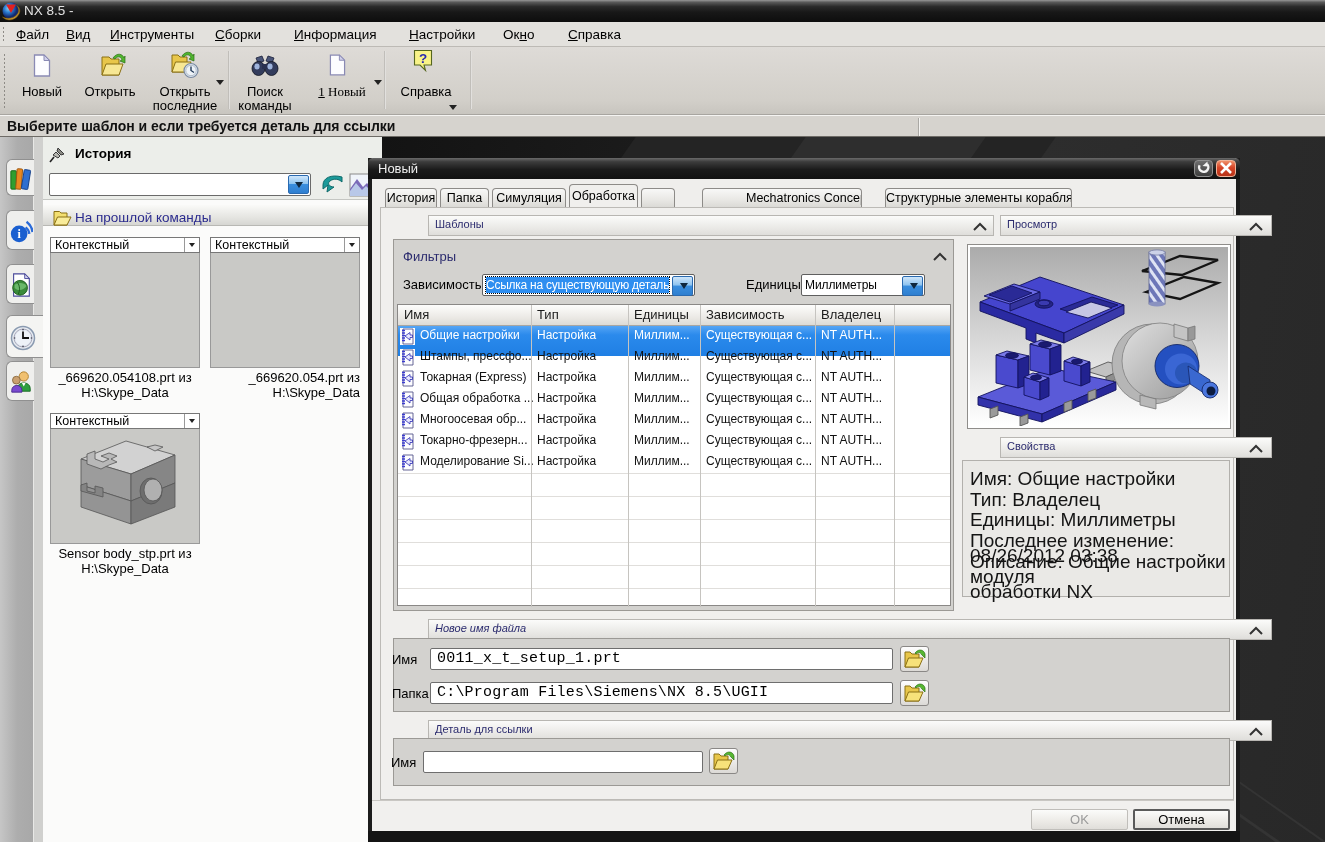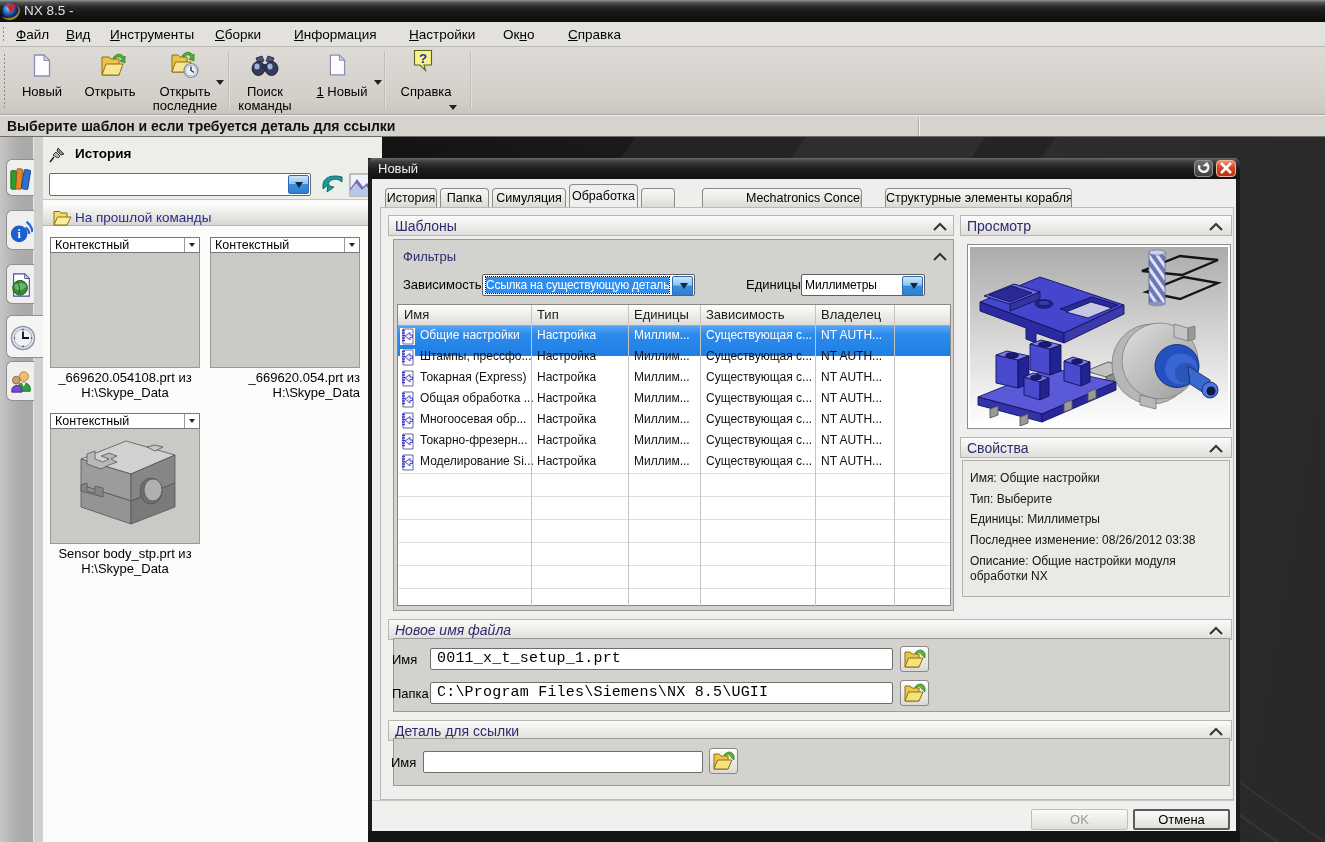--- a/index.html
+++ b/index.html
@@ -36,21 +36,21 @@
 #histhead { position:absolute; left:0; top:0; width:339px; height:63px; background:#eceeea; border-bottom:1px solid #c4c6c2; }
 
 #dialog { position:absolute; left:368px; top:158px; width:872px; height:684px; }
 #dlgtitle { position:absolute; left:0; top:0; width:872px; height:21px; z-index:10; border-radius:5px 5px 0 0;
   background:linear-gradient(#6a6a6a 0%, #3c3c3c 18%, #1b1b1b 55%, #121212 100%); }
 #dlgtitle .txt { position:absolute; left:10px; top:3px; color:#efefef; font-size:13px; }
 #dlgbody { position:absolute; left:0; top:0; width:872px; height:673px;
   background:#efeeec; border-left:4px solid #1c1c1c; border-right:4px solid #1c1c1c; }
 #dlgfoot { position:absolute; left:0; top:673px; width:872px; height:11px; background:#141414; }
 .band { position:absolute; height:21px; background:linear-gradient(#fbfbfa,#e8e7e4 70%,#dfdedb);
-  border:1px solid #b8b6b2; font-size:14px; color:#2b2b6e; padding:2px 0 0 6px; }
+  border:1px solid #b8b6b2; font-size:11px; color:#2b2b6e; padding:2px 0 0 6px;margin-left:40px; }
 .caret { position:absolute; width:16px; height:12px; }
 .graybox { position:absolute; background:#d3d2cf; border:1px solid #9b9995; }
 .hcombo { position:absolute; width:150px; height:16px; background:#fff; border:1px solid #777; font-size:12.5px; }
 .hcombo span { position:absolute; left:4px; top:0px; color:#000; }
 .hcombo i { position:absolute; right:0; top:0; width:15px; height:14px; border-left:1px solid #999; background:#fff; }
 .hcombo b { position:absolute; right:4px; top:5px; width:0; height:0; border-left:3.5px solid transparent; border-right:3.5px solid transparent; border-top:4.5px solid #222; }
 .hthumb { position:absolute; width:150px; height:115px; background:#c9c9c6; border:1px solid #999; border-top:none; }
 .hlabel { position:absolute; width:150px; text-align:center; font-size:13px; color:#000; line-height:14.5px; }
 
 .tab { position:absolute; top:30px; height:20px; line-height:19px !important; white-space:nowrap; overflow:hidden; font-size:12.5px !important; background:linear-gradient(#f8f8f7,#e9e8e5 55%,#d9d8d4);
@@ -70,21 +70,21 @@
   background:linear-gradient(#fdfdfc,#eceae6 60%,#dddbd6); border-bottom:1px solid #a8a6a2; }
 #thead span { position:absolute; top:2px; font-size:13px; color:#1a1a1a; }
 .vline { position:absolute; top:0; width:1px; background:#c6c4c0; }
 .hline { position:absolute; left:0; width:552px; height:1px; background:#e0dedb; }
 .trow { position:absolute; left:0; width:552px; height:30px; font-size:12px; color:#111; }
 .trow span { position:absolute; top:2px; white-space:nowrap; }
 .trow.sel { background:linear-gradient(#55a5f5,#2b8aec 30%,#1f7fe4); color:#fff; }
 .ricon { position:absolute; left:2px; top:2px; }
 #previewbox { position:absolute; left:595px; top:86px; width:264px; height:185px; background:#fff; border:1px solid #8f8d8a; padding:2px; }
 #propsbox { position:absolute; left:590px; top:302px; width:268px; height:137px; background:#eae9e6; border:1px solid #b2b0ac; }
-#propsbox div { position:absolute; left:7px; font-size:12px; color:#141414; line-height:15px; }
+#propsbox div { position:absolute; left:7px; font-size:19px; color:#141414; line-height:15px; }
 .tfield { position:absolute; height:22px; background:#fff; border:1px solid #6e6e6e; border-radius:2px;
   font-family:"Liberation Mono", monospace; font-size:15px; letter-spacing:0.2px; color:#000; line-height:20px; padding-left:6px; }
 .fbtn { position:absolute; width:29px; height:26px; background:linear-gradient(#fefefe,#dcdad6); border:1px solid #8a8886; border-radius:3px; padding:2px 0 0 3px; }
 #dlgbtnbar { position:absolute; left:0; top:642px; width:862px; height:31px; background:#f1f0ee; border-top:1px solid #c9c7c3; }
 .dbtn { position:absolute; top:8px; width:97px; height:21px; text-align:center; font-size:13px; line-height:20px;
   background:linear-gradient(#fbfbfa,#eceae6 60%,#e0deda); border:1px solid #b4b2ae; border-radius:2px; }
 </style>
 </head>
 <body>
 <div id="titlebar">
@@ -148,21 +148,21 @@
         <path d="M5 3 L11 1 L13 6 L7 8 Z" fill="#4a5578" stroke="#1a2038" stroke-width="0.8"></path>
         <path d="M17 1 L23 3 L21 8 L15 6 Z" fill="#4a5578" stroke="#1a2038" stroke-width="0.8"></path>
         <ellipse cx="7.5" cy="13.5" rx="6.5" ry="7" fill="#333c5c" stroke="#10141f" stroke-width="0.8"></ellipse>
         <ellipse cx="20.5" cy="13.5" rx="6.5" ry="7" fill="#333c5c" stroke="#10141f" stroke-width="0.8"></ellipse>
         <rect x="11" y="9" width="6" height="5" fill="#2a3150"></rect>
         <ellipse cx="6" cy="11.5" rx="2.6" ry="3" fill="#9fb4dc"></ellipse>
         <ellipse cx="19" cy="11.5" rx="2.6" ry="3" fill="#9fb4dc"></ellipse>
       </svg>
     <div class="lbl">Поиск<br>команды</div>
   </div>
-  <div class="tbtn" style="left:310px;width:64px;">
+  <div class="tbtn" style="left:310px;width:64px;font-family:Liberation Serif, serif;">
     <svg style="position:absolute;left:19px;top:7px" width="17" height="22" viewBox="0 0 18 23">
         <path d="M1.5 1 L11 1 L16.5 6.5 L16.5 22 L1.5 22 Z" fill="#fdfdff" stroke="#8a8ab4" stroke-width="1.3"></path>
         <path d="M11 1 L11 6.5 L16.5 6.5 Z" fill="#d0d0ea" stroke="#8a8ab4" stroke-width="1"></path>
       </svg>
     <div class="lbl"><u>1</u> Новый</div>
   </div>
   <div style="position:absolute;left:374px;top:33px;width:0;height:0;border-left:4px solid transparent;border-right:4px solid transparent;border-top:5px solid #222;"></div>
   <div class="tsep" style="left:384px"></div>
   <div class="tbtn" style="left:390px;width:72px;">
     <svg style="position:absolute;left:23px;top:2px" width="20" height="25" viewBox="0 0 20 25">
@@ -535,21 +535,21 @@
           <ellipse cx="240" cy="143" rx="8" ry="8" fill="#4a76de" stroke="#142868" stroke-width="0.9"></ellipse>
           <ellipse cx="241" cy="144" rx="4.5" ry="4.5" fill="#0c1c40"></ellipse>
         </g>
       </svg>
     </div>
     <div class="band" style="left:588px;top:279px;width:272px;">Свойства<svg class="caret" style="right:7px;top:5px" width="16" height="12" viewBox="0 0 16 12">
           <path d="M2 9 L8 3 L14 9" stroke="#333" stroke-width="2" fill="none"></path>
         </svg></div>
     <div id="propsbox">
       <div style="top:10px">Имя: Общие настройки</div>
-      <div style="top:31px">Тип: Выберите</div>
+      <div style="top:31px">Тип: Владелец</div>
       <div style="top:51px">Единицы: Миллиметры</div>
       <div style="top:72px">Последнее изменение: 08/26/2012 03:38</div>
       <div style="top:93px">Описание: Общие настройки модуля<br>обработки NX</div>
     </div>
     <div class="band" style="left:16px;top:461px;width:844px;font-style:italic;">Новое имя файла<svg class="caret" style="right:7px;top:5px" width="16" height="12" viewBox="0 0 16 12">
           <path d="M2 9 L8 3 L14 9" stroke="#333" stroke-width="2" fill="none"></path>
         </svg></div>
     <div class="graybox" style="left:21px;top:480px;width:837px;height:74px;"></div>
     <div style="position:absolute;left:20px;top:494px;font-size:13px;color:#000;">Имя</div>
     <div class="tfield" style="left:58px;top:490px;width:463px;">0011_x_t_setup_1.prt</div>

